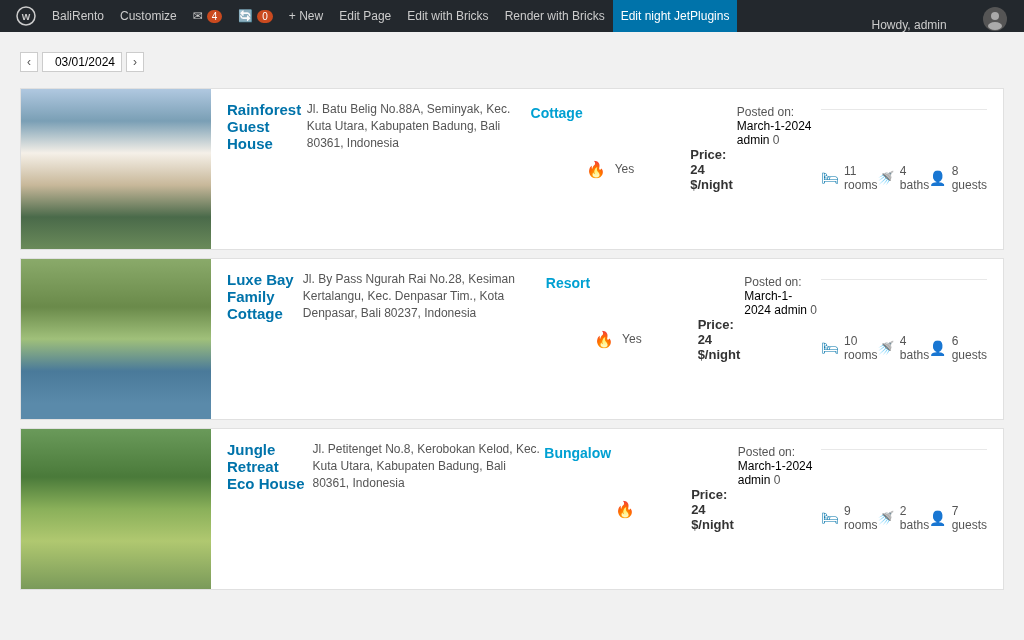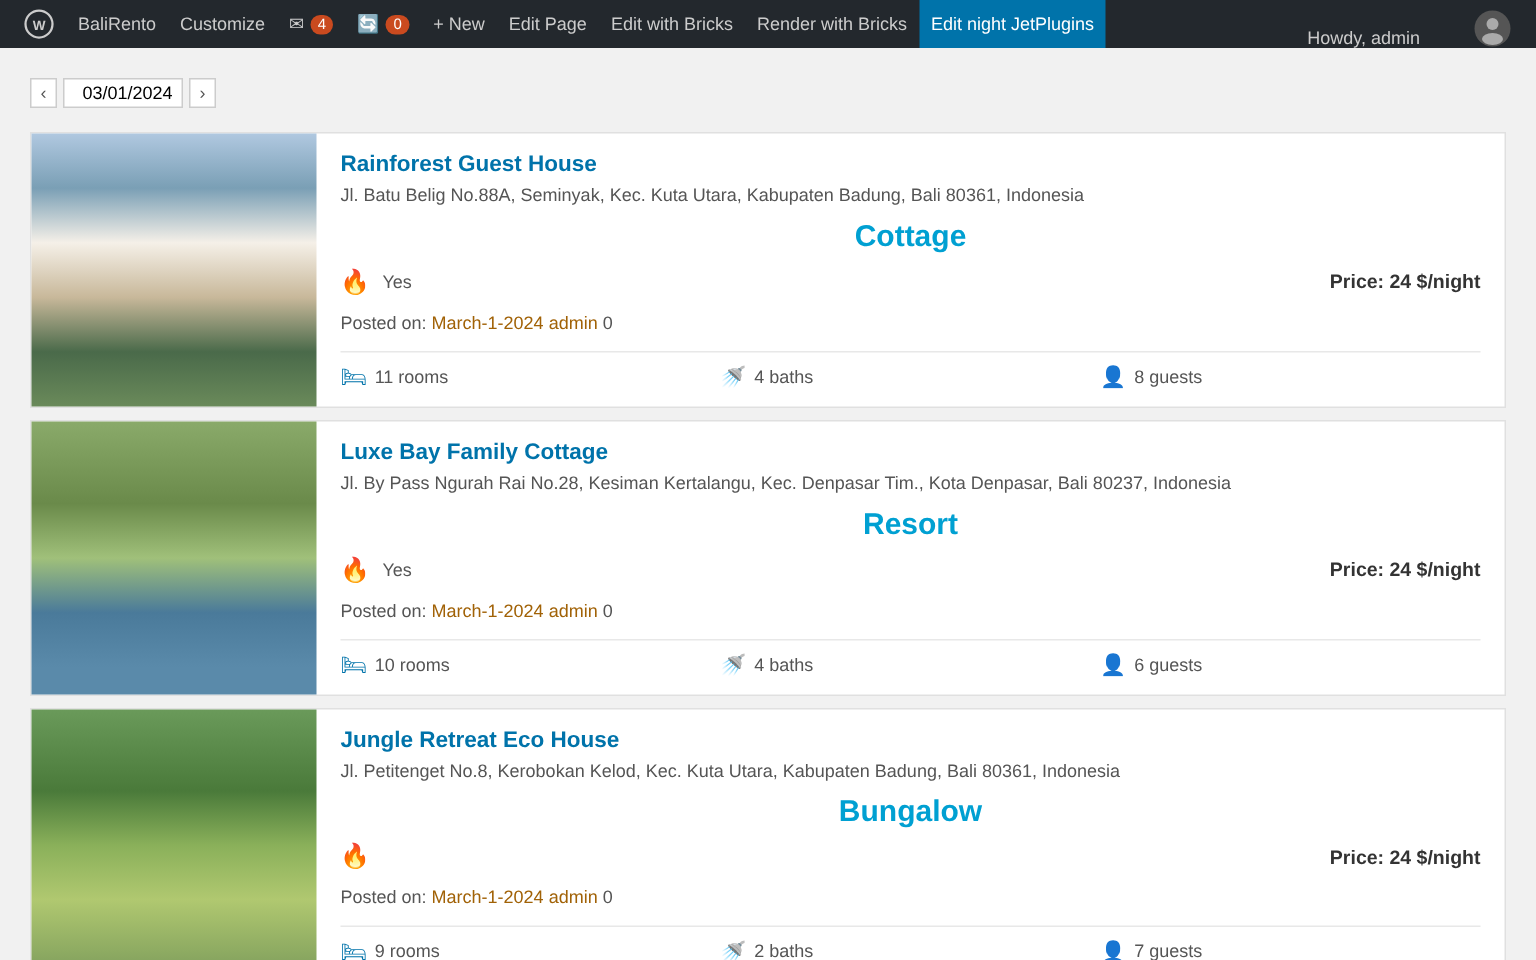--- a/index.html
+++ b/index.html
@@ -100,38 +100,38 @@
       background: linear-gradient(180deg, #8aaa6a 0%, #6a8a4a 30%, #a0c07a 50%, #4a7a9a 70%, #5a8aaa 90%);
     }
     .img-jungle {
       background: linear-gradient(180deg, #6a9a5a 0%, #4a7a3a 30%, #8ab05a 50%, #b0c870 70%, #7a9a5a 100%);
     }
 
     .listing-info {
       flex: 1;
       padding: 12px 16px;
       display: flex;
-      flex-direction: column;
+      flex-direction: row;
       gap: 4px;
     }
     .listing-title {
       color: #0073aa;
       font-size: 15px;
       font-weight: bold;
       text-decoration: none;
       cursor: pointer;
     }
     .listing-address {
       color: #555;
       font-size: 12px;
       line-height: 1.4;
     }
     .listing-type {
       color: #00a0d2;
-      font-size: 20px;
+      font-size: 14px;
       font-weight: bold;
       text-align: center;
       margin: 4px 0 2px;
     }
     .listing-price-row {
       display: flex;
       align-items: center;
       gap: 8px;
       margin: 2px 0;
     }
@@ -149,21 +149,21 @@
       font-size: 13px;
       color: #333;
       padding-left: 48px;
     }
     .listing-posted {
       font-size: 12px;
       color: #555;
       margin-top: 4px;
     }
     .listing-posted a {
-      color: #a16207;
+      color: #000000;
       text-decoration: none;
     }
     .listing-meta {
       display: flex;
       flex-direction: row;
       gap: 0;
       border-top: 1px solid #e8e8e8;
       margin-top: 8px;
       padding-top: 8px;
     }

